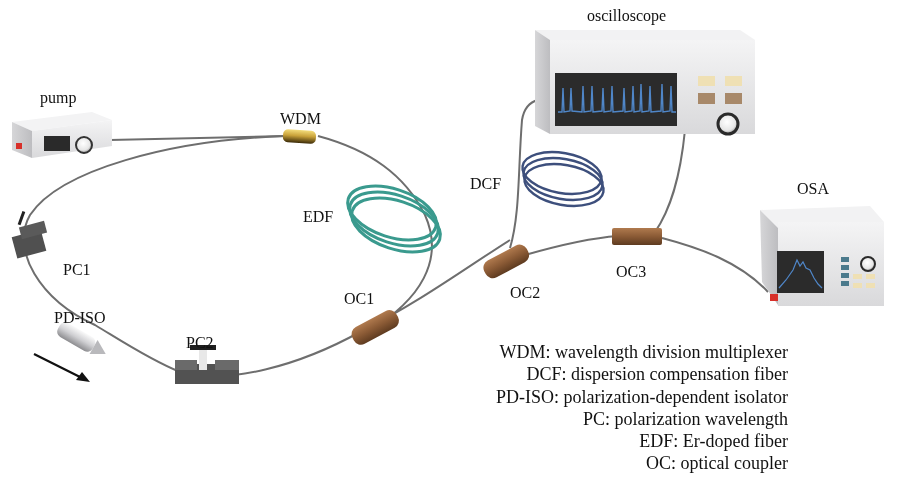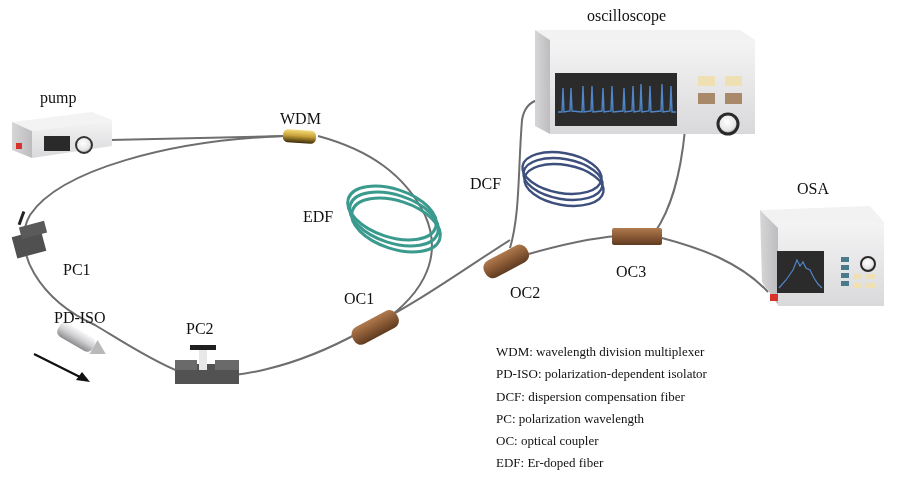--- a/index.html
+++ b/index.html
@@ -1,20 +1,20 @@
 <!DOCTYPE html>
 <html><head>
 <meta charset="utf-8">
 <style>
   html, body { margin: 0; padding: 0; background: #ffffff; }
   body { width: 900px; height: 478px; position: relative; overflow: hidden;
          font-family: "Liberation Serif", "DejaVu Serif", serif; color: #111; }
   #stage { position: absolute; left: 0; top: 0; width: 900px; height: 478px; }
   .lbl { position: absolute; font-size: 16px; line-height: 1; color: #111; white-space: nowrap; }
-  .legend { position: absolute; left: 496px; top: 341px; font-size: 13px; line-height: 22.3px; color: #111; }
+  .legend { position: absolute; left: 496px; top: 341px; font-size: 18px; line-height: 22.3px; color: #111; text-align: right; }
   .legend div { white-space: nowrap; }
 </style>
 </head>
 <body>
 
 <svg id="stage" width="900" height="478" viewBox="0 0 900 478" xmlns="http://www.w3.org/2000/svg">
   <defs>
     <linearGradient id="gBody" x1="0" y1="0" x2="0" y2="1">
       <stop offset="0" stop-color="#f4f4f5"></stop>
         <stop offset="1" stop-color="#d9d9db"></stop>
@@ -151,28 +151,28 @@
     <circle cx="868" cy="264" r="7" fill="url(#gKnob)" stroke="#2a2a2a" stroke-width="2"></circle>
     <rect x="770" y="294" width="8" height="7" fill="#d8302a"></rect>
   </g>
 </svg>
 
 <div class="lbl" style="left:40px; top:90px;">pump</div>
 <div class="lbl" style="left:280px; top:111px;">WDM</div>
 <div class="lbl" style="left:303px; top:209px;">EDF</div>
 <div class="lbl" style="left:63px; top:234px;margin-top:28px;">PC1</div>
 <div class="lbl" style="left:54px; top:310px;">PD-ISO</div>
-<div class="lbl" style="left:186px; top:321px;">PC2</div>
+<div class="lbl" style="left:186px; top:335px;">PC2</div>
 <div class="lbl" style="left:344px; top:291px;text-align:center;">OC1</div>
 <div class="lbl" style="left:502px; top:285px;margin-left:8px;">OC2</div>
 <div class="lbl" style="left:616px; top:264px;">OC3</div>
 <div class="lbl" style="left:470px; top:176px;">DCF</div>
 <div class="lbl" style="left:587px; top:8px;">oscilloscope</div>
 <div class="lbl" style="left:797px; top:181px;">OSA</div>
 
 <div class="legend">
   <div>WDM: wavelength division multiplexer</div>
+  <div>DCF: dispersion compensation fiber</div>
   <div>PD-ISO: polarization-dependent isolator</div>
-  <div>DCF: dispersion compensation fiber</div>
   <div>PC: polarization wavelength</div>
+  <div>EDF: Er-doped fiber</div>
   <div>OC: optical coupler</div>
-  <div>EDF: Er-doped fiber</div>
 </div>
 
 </body></html>

